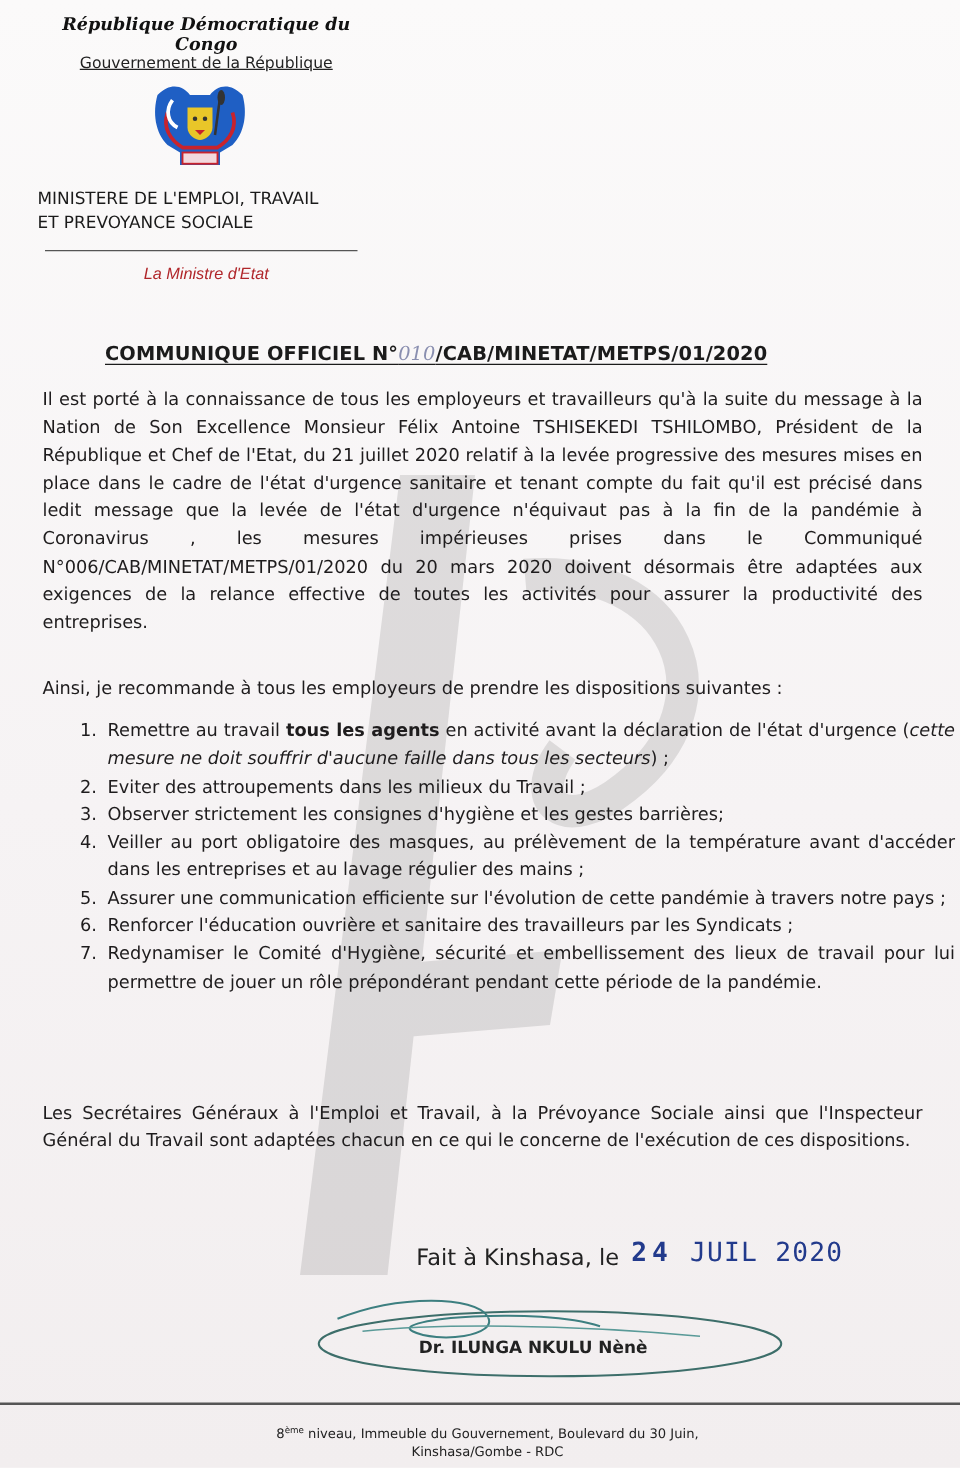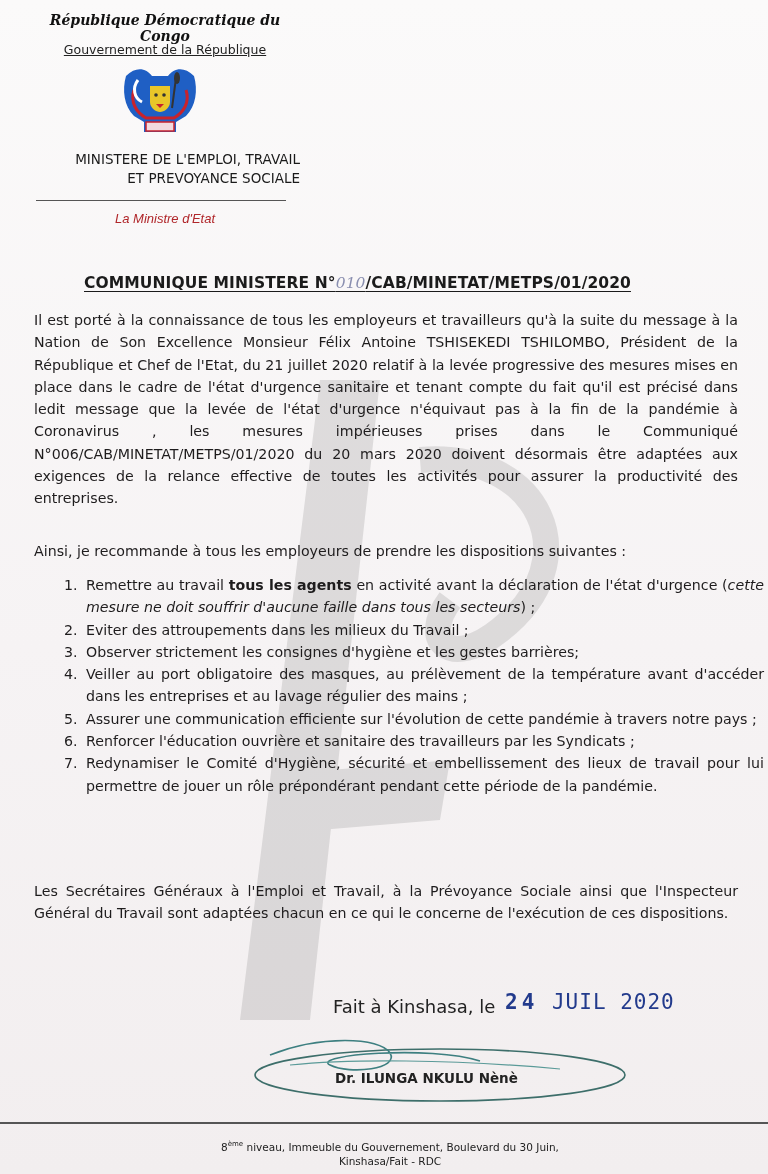--- a/index.html
+++ b/index.html
@@ -22,21 +22,21 @@
     position: absolute; left: 40px; top: 12px; width: 250px; text-align: center;
     font-family: "DejaVu Serif", serif; font-style: italic; font-weight: bold;
     font-size: 14px; color: #111;
   }
   .hdr-gov {
     position: absolute; left: 40px; top: 42px; width: 250px; text-align: center;
     font-size: 12.5px; color: #222; text-decoration: underline;
   }
   .emblem { position: absolute; left: 118px; top: 62px; width: 84px; height: 80px; }
   .ministry {
-    position: absolute; left: 30px; top: 150px; width: 270px; text-align: right;
+    position: absolute; left: 30px; top: 150px; width: 270px; text-align: left;
     font-size: 13.5px; line-height: 19px; color: #1a1a1a;
   }
   .hdr-rule { position: absolute; left: 36px; top: 200px; width: 250px; height: 1px; background: #555; }
   .ministre {
     position: absolute; left: 40px; top: 211px; width: 250px; text-align: center;
     font-family: Liberation Sans, sans-serif; font-style: italic; font-size: 13px; color: #b0262a;
   }
   .title {
     position: absolute; left: 84px; top: 274px; width: 620px;
     font-size: 15.5px; font-weight: bold; color: #1b1b1b; letter-spacing: 0.1px;
@@ -102,21 +102,21 @@
   </svg>
 
   <div class="ministry">
     <div>MINISTERE DE L'EMPLOI, TRAVAIL</div>
     <div>ET PREVOYANCE SOCIALE</div>
   </div>
   <div class="hdr-rule"></div>
   <div class="ministre">La Ministre d'Etat</div>
 
   <div class="title">
-    <span>COMMUNIQUE MINISTERE  N°</span><span class="handnum">010</span><span>/CAB/MINETAT/METPS/01/2020</span>
+    <span>COMMUNIQUE OFFICIEL  N°</span><span class="handnum">010</span><span>/CAB/MINETAT/METPS/01/2020</span>
   </div>
 
   <div class="body p1">Il est porté  à la connaissance de tous les employeurs et travailleurs  qu'à la suite du message à la Nation de Son Excellence Monsieur Félix Antoine TSHISEKEDI TSHILOMBO, Président de la République et Chef de l'Etat, du 21 juillet 2020 relatif à la levée progressive des mesures mises en place dans le cadre de l'état d'urgence sanitaire et tenant compte du fait qu'il est précisé dans ledit message que la levée de l'état d'urgence n'équivaut pas à la fin de la pandémie à Coronavirus , les mesures impérieuses prises dans le Communiqué N°006/CAB/MINETAT/METPS/01/2020 du 20 mars 2020 doivent désormais être adaptées aux exigences de la relance effective de toutes les activités pour assurer la productivité des entreprises.</div>
   <div class="body p2">Ainsi, je recommande à tous les employeurs de prendre les dispositions suivantes :</div>
 
   <ol class="measures">
     <li><span>Remettre au travail </span><b>tous les agents</b><span> en activité avant la déclaration de l'état d'urgence (</span><i>cette mesure ne doit souffrir d'aucune faille dans tous les secteurs</i><span>) ;</span></li>
     <li>Eviter des attroupements dans les milieux du Travail ;</li>
     <li>Observer strictement les consignes d'hygiène et les gestes barrières;</li>
     <li>Veiller au port obligatoire des masques, au prélèvement de la température avant d'accéder dans les entreprises et au lavage régulier des mains ;</li>
@@ -136,15 +136,15 @@
   <svg class="signature" viewBox="0 0 400 80">
     <ellipse cx="210" cy="50" rx="185" ry="26" fill="none" stroke="#3d6e6a" stroke-width="1.6"></ellipse>
     <path d="M40 30 C90 10 150 12 160 28 C170 44 120 50 100 40 C80 30 200 20 250 36" fill="none" stroke="#3d7f80" stroke-width="1.6"></path>
     <path d="M60 40 C120 34 220 34 330 44" fill="none" stroke="#5a9a98" stroke-width="1.2"></path>
   </svg>
   <div class="signer">Dr. ILUNGA NKULU Nènè</div>
 
   <div class="footer-rule"></div>
   <div class="footer">
     <div><span>8</span><sup>ème</sup><span> niveau, Immeuble du Gouvernement, Boulevard du 30 Juin,</span></div>
-    <div>Kinshasa/Fait - RDC</div>
+    <div>Kinshasa/Gombe - RDC</div>
   </div>
 </div>
 
 </body></html>

